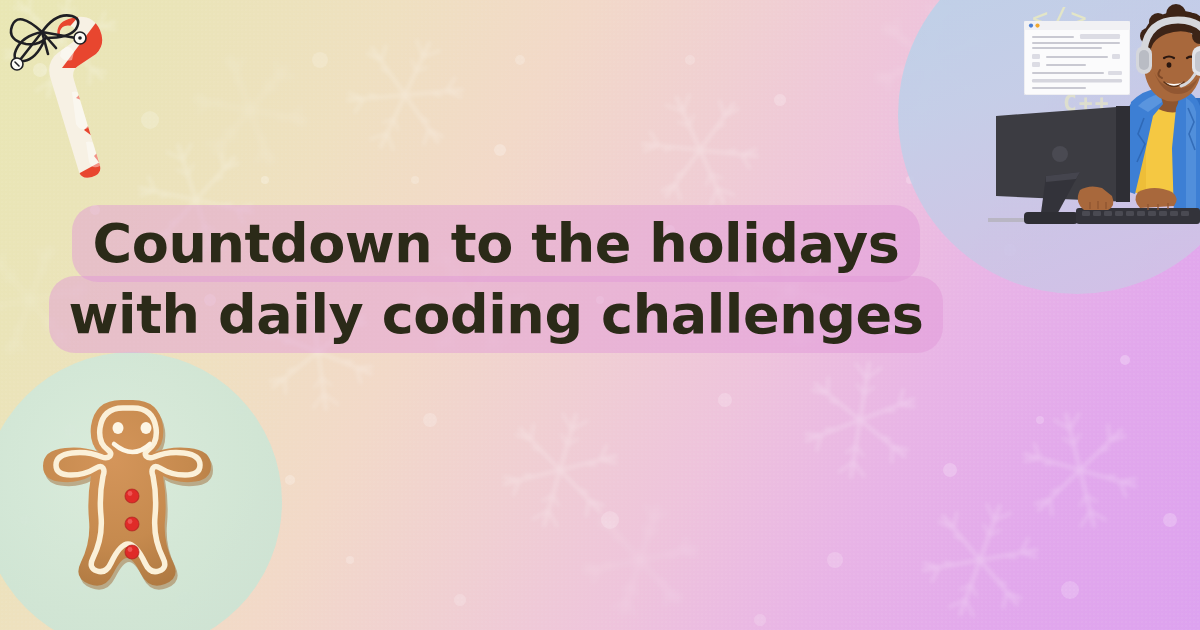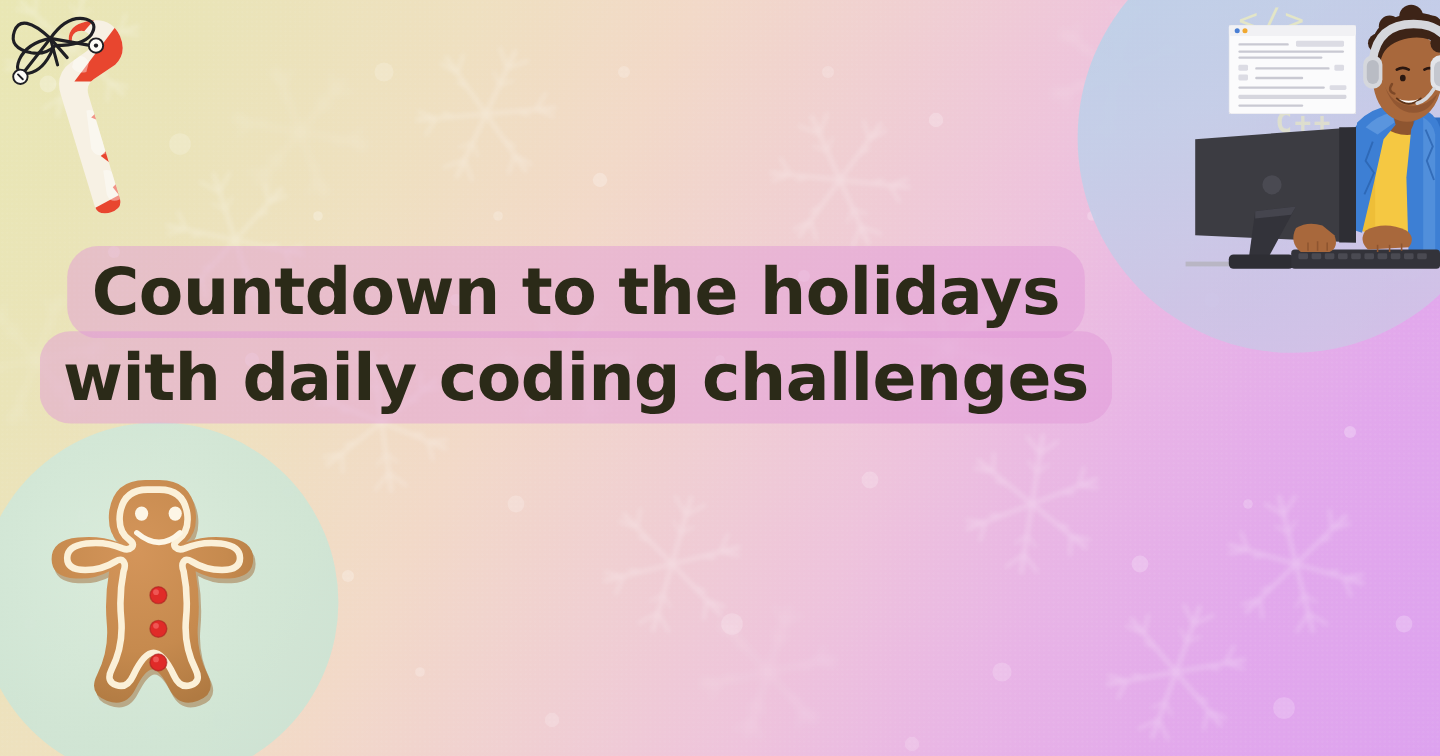--- a/index.html
+++ b/index.html
@@ -58,21 +58,21 @@
     width: 300px;
     height: 300px;
     border-radius: 50%;
     background: radial-gradient(circle at 42% 38%, #d8ebdc 0%, #cfe5d5 55%, #c9e1d2 100%);
     opacity: .95;
   }
 
   
   .headline-wrap {
     position: absolute;
-    left: 0;
+    left: 16px;
     top: 208px;
     width: 960px;
     text-align: center;
   }
   .headline {
     display: inline;
     margin: 0;
     font-family: "DejaVu Sans", sans-serif;
     font-weight: 700;
     font-size: 54px;

